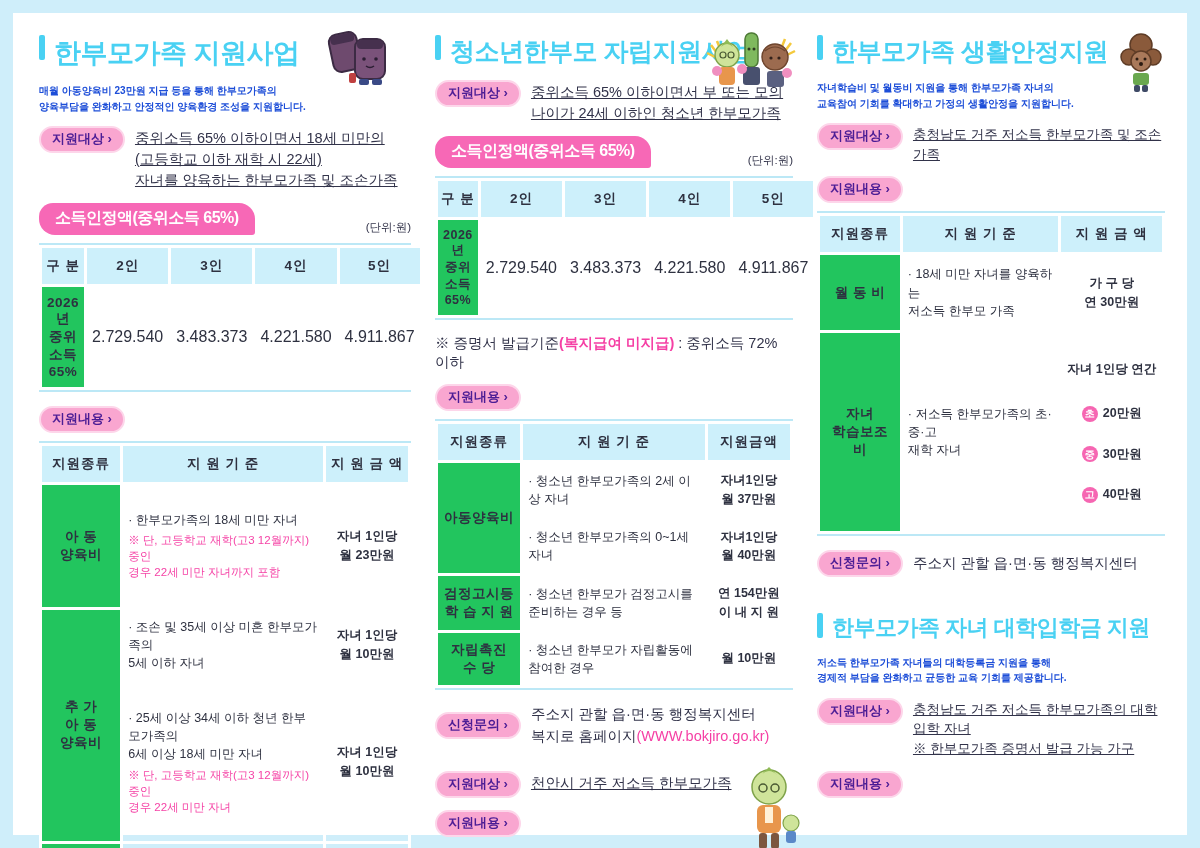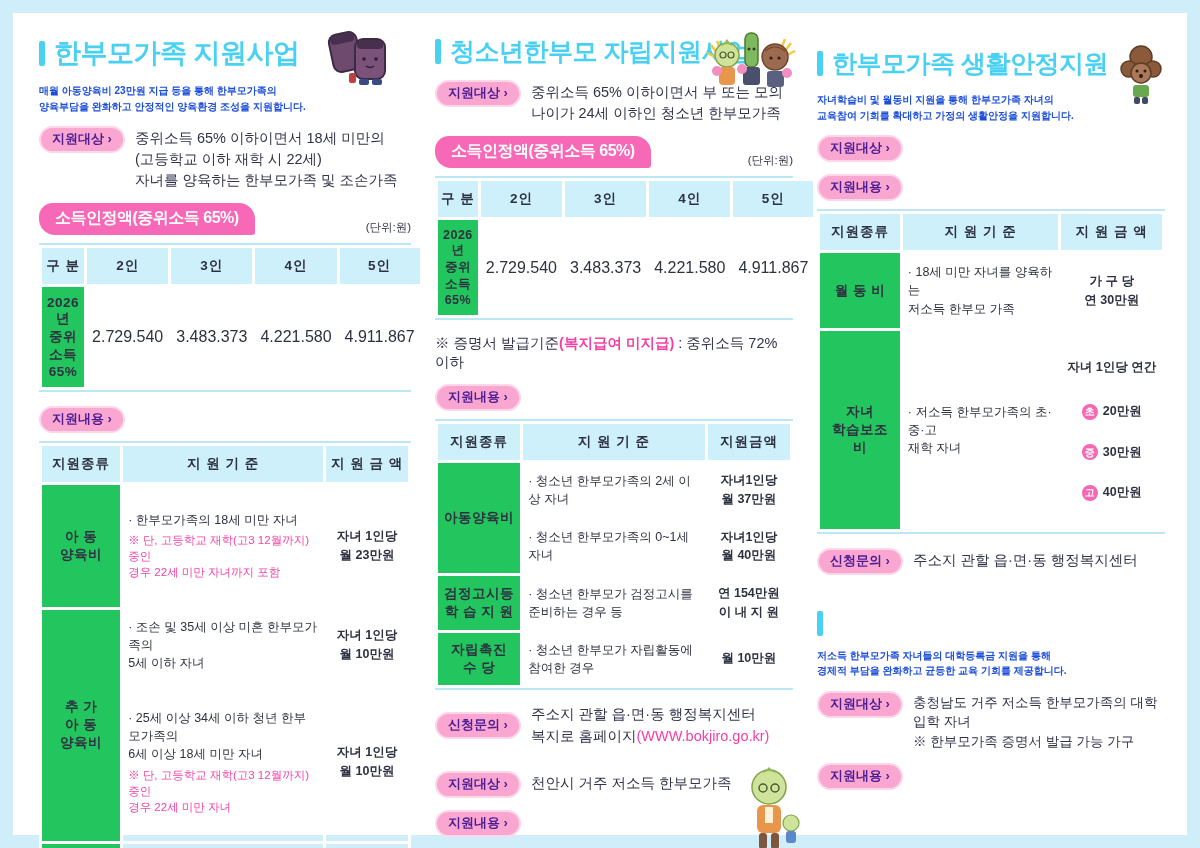--- a/index.html
+++ b/index.html
@@ -13,25 +13,25 @@
   .sheet {
     position:absolute; left:13px; top:13px; right:13px; bottom:13px;
     background:#ffffff;
     display:flex;
     padding:22px 22px 10px 26px;
     gap:24px;
   }
   .col { position:relative; }
   .col1 { width:372px; }
   .col2 { width:358px; }
-  .col3 { width:366px;margin-top:12px; }
+  .col3 { width:366px; }
 
   
   .sec-title {
-    display:flex; align-items:center; gap:9px;
+    display:flex; align-items:flex-start; gap:9px;
     color:#49d1f3; font-weight:bold;
     margin-bottom:12px;
     letter-spacing:-0.5px;
   }
   .sec-title .bar { width:6px; height:25px; background:#49d1f3; border-radius:2px; flex:0 0 auto; }
   .t-big { font-size:27px; }
   .t-mid { font-size:25px; }
   .t-sm  { font-size:23px; }
 
   .intro { font-size:10px; line-height:1.55; white-space:pre-line; margin-bottom:12px; color:#1d4ed8;font-weight:bold; }
@@ -43,21 +43,21 @@
     font-weight:bold; font-size:13px;
     padding:2px 11px 3px; border-radius:999px;
     white-space:nowrap; flex:0 0 auto;
   }
   .bigpill {
     display:inline-block; background:#f768b6; color:#fff;
     font-weight:bold; font-size:16px; letter-spacing:-0.5px;
     padding:5px 16px 6px; border-radius:14px 16px 3px 16px;
   }
   .badge-row { display:flex; align-items:flex-start; gap:10px; margin-bottom:12px; }
-  .badge-row .txt { font-size:14.5px; line-height:1.45; white-space:pre-line; padding-top:2px; }
+  .badge-row .txt { font-size:14.5px; line-height:1.45; white-space:pre-line; padding-top:2px;text-decoration:underline; }
   .unit-row { display:flex; align-items:flex-end; justify-content:space-between; margin-bottom:8px; }
   .unit { font-size:11.5px; color:#33344a; }
 
   
   .tblwrap { border-top:2px solid #bce8f6; border-bottom:2px solid #bce8f6; margin-bottom:14px; }
   table { width:100%; border-collapse:collapse; }
   th, td { border:3px solid #ffffff; }
   th {
     background:#cdf0fb; font-weight:bold; font-size:13.5px;
     padding:9px 2px; letter-spacing:1px; color:#2e3140;
@@ -365,20 +365,21 @@
     <h1 class="sec-title t-mid">
       <span class="bar"></span>
       <span>한부모가족 생활안정지원</span>
     </h1>
 
     <p class="intro">자녀학습비 및 월동비 지원을 통해 한부모가족 자녀의
 교육참여 기회를 확대하고 가정의 생활안정을 지원합니다.</p>
 
     <div class="badge-row">
       <span class="pill">지원대상 ›</span>
+      <div class="txt" style="font-size:13.5px">충청남도 거주 저소득 한부모가족 및 조손가족</div>
     </div>
 
     <div style="margin-bottom:8px;">
       <span class="pill">지원내용 ›</span>
     </div>
 
     <div class="tblwrap">
       <table>
         <tbody>
             <tr>
@@ -411,20 +412,21 @@
 
     <div class="contact">
       <span class="pill">신청문의 ›</span>
       <div class="txt">주소지 관할 읍·면·동 행정복지센터</div>
     </div>
 
     <div class="sp26"></div>
 
     <h1 class="sec-title" style="font-size:22px">
       <span class="bar"></span>
+      <span>한부모가족 자녀 대학입학금 지원</span>
     </h1>
 
     <p class="intro">저소득 한부모가족 자녀들의 대학등록금 지원을 통해
 경제적 부담을 완화하고 균등한 교육 기회를 제공합니다.</p>
 
     <div class="badge-row">
       <span class="pill">지원대상 ›</span>
       <div class="txt" style="font-size:13.5px">충청남도 거주 저소득 한부모가족의 대학입학 자녀
 ※ 한부모가족 증명서 발급 가능 가구</div>
     </div>

